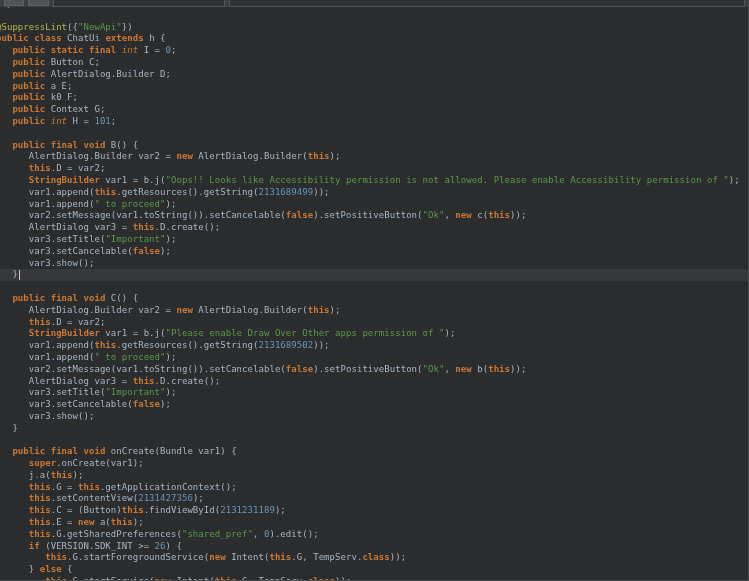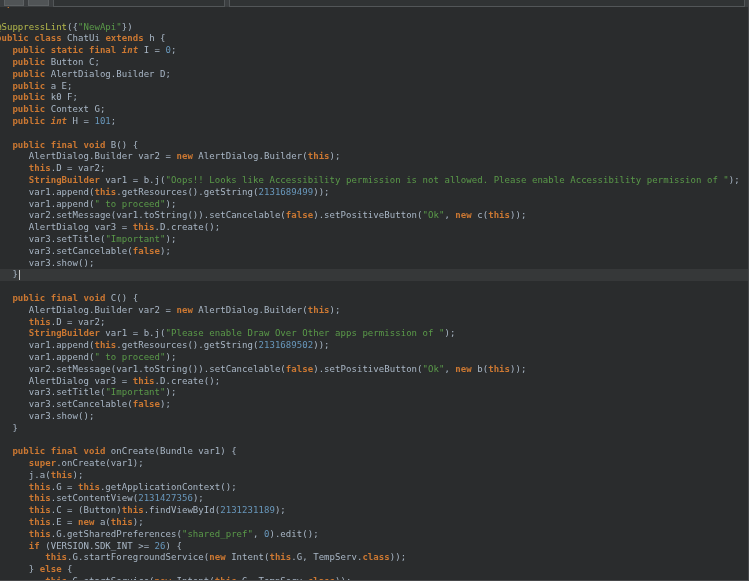--- a/index.html
+++ b/index.html
@@ -21,21 +21,21 @@
     position:absolute;top:-2px;left:-4px;width:758px;margin:0;z-index:1;
     font:9px/11.8px "DejaVu Sans Mono",monospace;letter-spacing:0.05px;
   }
   .line{height:11.8px;white-space:pre;}
   .caret-row{background:var(--caret-row,#363839);}
   .tk-k{color:var(--kw,#cc7832);font-weight:bold;}
   .tk-d{color:var(--plain,#a9b7c6);}
   .tk-s{color:var(--str,#5a9a49);}
   .tk-n{color:var(--num,#6897bb);}
   .tk-a{color:var(--ann,#b5b94c);}
-  .tk-t{color:var(--kw,#cc7832);font-weight:bold;font-style:italic;}
+  .tk-t{color:var(--kw,#cc7832);font-weight:normal;font-style:italic;}
   .caret{display:inline-block;width:1px;height:10px;background:var(--caret,#c8c8c8);vertical-align:middle;margin-left:1px;}
 </style>
 </head>
 <body>
 
 <div class="topbar">
   <div class="tb-btn b1"></div>
   <div class="tb-btn b2"></div>
   <div class="tb-field f1"></div>
   <div class="tb-field f2"></div>

